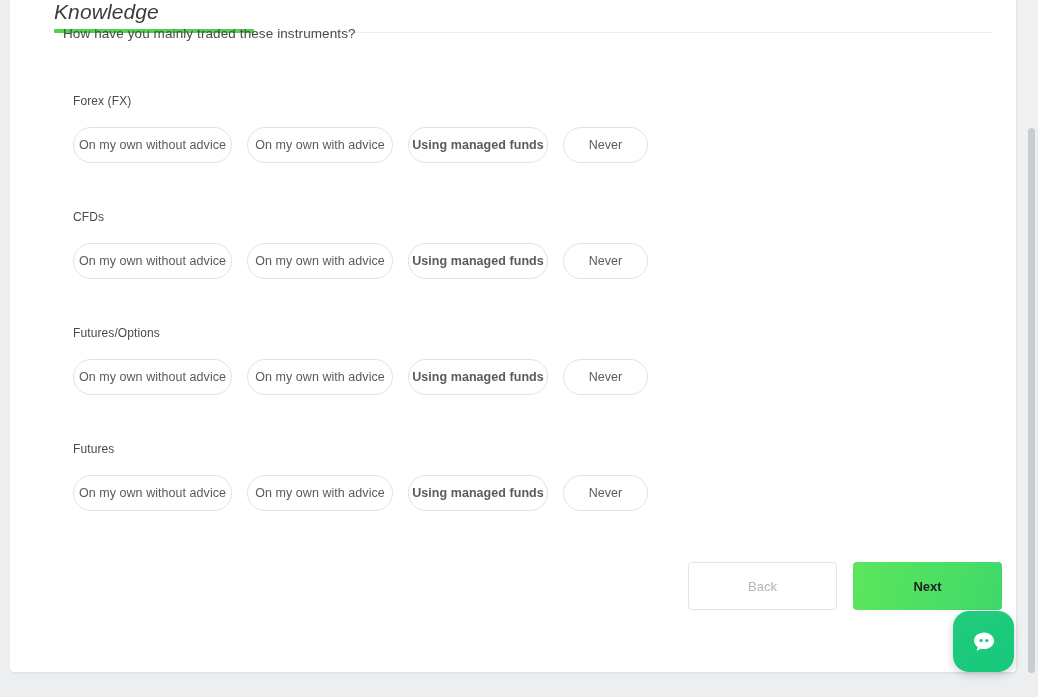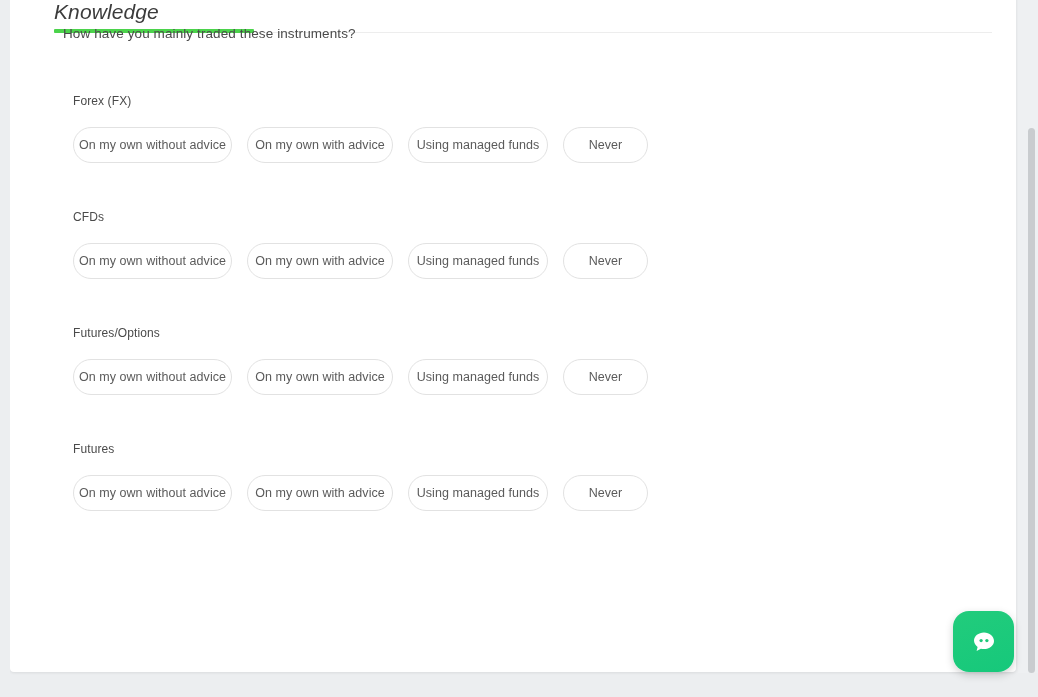--- a/index.html
+++ b/index.html
@@ -107,21 +107,21 @@
     color: #5b5b5b;
     font-family: "Liberation Sans", sans-serif;
     letter-spacing: 0.05px;
     padding: 0 16px;
     cursor: pointer;
     margin-right: 9px;
     white-space: nowrap;
   }
   .pill.w1 { width: 159px; }
   .pill.w2 { width: 146px; }
-  .pill.w3 { width: 140px; }
+  .pill.w3 { width: 140px; font-weight: bold; }
   .pill.w4 { width: 85px; }
 
   
   .footer {
     position: absolute;
     left: 678px;
     top: 602px;
     display: flex;
     align-items: center;
   }
@@ -249,20 +249,24 @@
     <div class="group" style="top:481px">
       <div class="group-label">Futures</div>
       <div class="pill-row">
         <div class="pill w1">On my own without advice</div>
         <div class="pill w2">On my own with advice</div>
         <div class="pill w3">Using managed funds</div>
         <div class="pill w4">Never</div>
       </div>
     </div>
 
+    <div class="footer">
+      <button class="btn-back">Back</button>
+      <button class="btn-next">Next</button>
+    </div>
 
   </div>
 
   <div class="left-gutter"></div>
 
   <div class="scrollbar-track">
     <div class="scrollbar-thumb"></div>
   </div>
 
   <div class="chat-widget">

